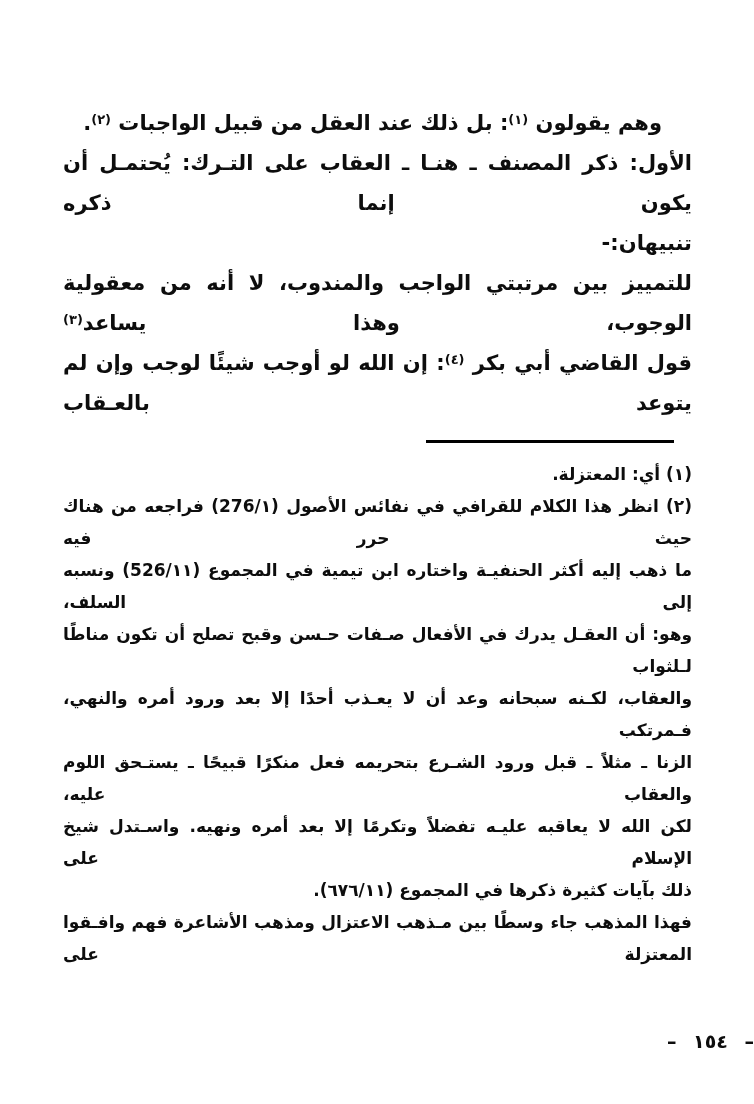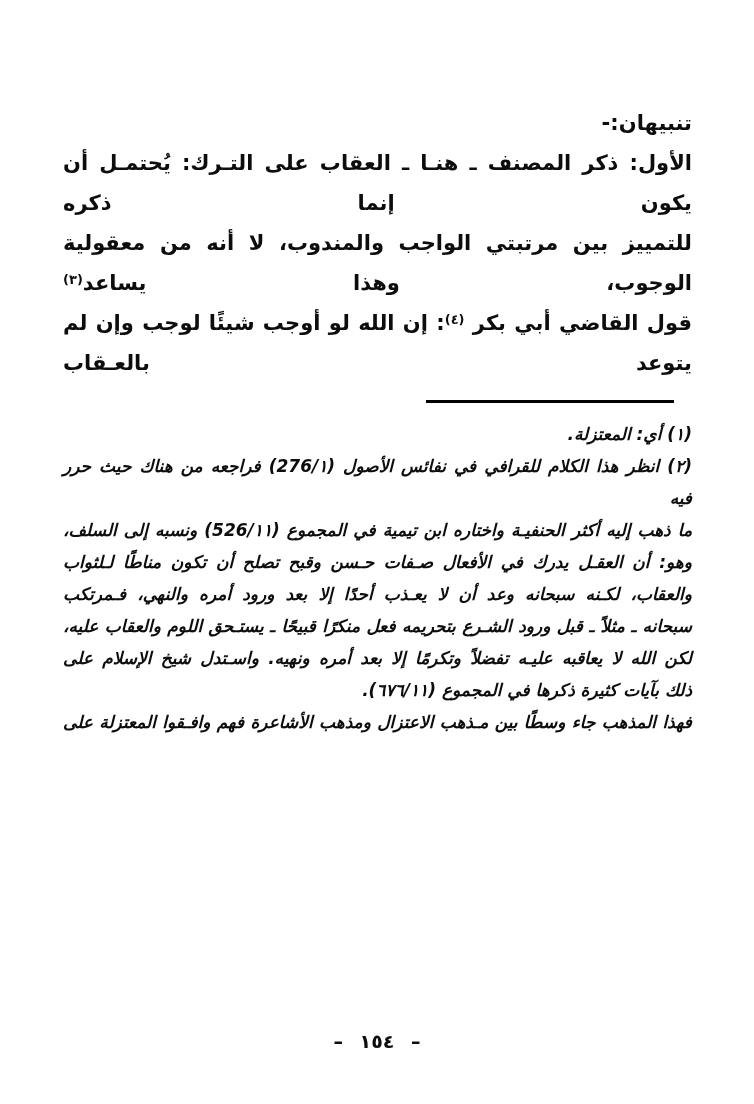--- a/index.html
+++ b/index.html
@@ -15,50 +15,51 @@
   
   .main{font-size:21px;font-weight:700;line-height:40px;}
   .mline{text-align:right;}
   .mline.j{text-align:justify;text-align-last:justify;}
   .mline.ind1{padding-right:30px;}
   sup.fnm{font-size:13px;font-weight:700;line-height:0;vertical-align:6px;letter-spacing:0;}
   
   .sep{width:248px;height:3px;background:#000;margin:17px 18px 15px auto;}
   
   .fnotes{font-size:17px;font-weight:700;line-height:32px;}
-  .fl{text-align:right;font-style:italic;}
+  .fl{text-align:right;}
   .fl.j{text-align:justify;text-align-last:justify;}
   
   .pageno{
-    position:absolute;top:1030px;left:0;right:0;text-align:center;
+    position:absolute;top:1030px;left:0;right:0;text-align:right;
     font-size:19px;font-weight:700;word-spacing:10px;color:#0d0d0d;direction:rtl;
   }
 </style>
 </head>
 <body>
 
 <div class="page">
   <div class="content">
 
     <div class="main">
+      <div class="mline ind1"><span>وهم يقولون </span><sup class="fnm">(١)</sup><span>: بل ذلك عند العقل من قبيل الواجبات </span><sup class="fnm">(٢)</sup><span>.</span></div>
+      <div class="mline j"><span>الأول: ذكر المصنف ـ هنـا ـ العقاب على التـرك: يُحتمـل أن يكون إنما ذكره</span></div>
       <div class="mline"><span>تنبيهان:-</span></div>
-      <div class="mline j"><span>الأول: ذكر المصنف ـ هنـا ـ العقاب على التـرك: يُحتمـل أن يكون إنما ذكره</span></div>
       <div class="mline j"><span>للتمييز بين مرتبتي الواجب والمندوب، لا أنه من معقولية الوجوب، وهذا يساعد</span><sup class="fnm">(٣)</sup></div>
       <div class="mline j"><span>قول القاضي أبي بكر </span><sup class="fnm">(٤)</sup><span>: إن الله لو أوجب شيئًا لوجب وإن لم يتوعد بالعـقاب</span></div>
     </div>
 
     <div class="sep"></div>
 
     <div class="fnotes">
         <div class="fl">(١) أي: المعتزلة.</div>
         <div class="fl j">(٢) انظر هذا الكلام للقرافي في نفائس الأصول (276/١) فراجعه من هناك حيث حرر فيه</div>
         <div class="fl j">ما ذهب إليه أكثر الحنفيـة واختاره ابن تيمية في المجموع (526/١١) ونسبه إلى السلف،</div>
         <div class="fl j">وهو: أن العقـل يدرك في الأفعال صـفات حـسن وقبح تصلح أن تكون مناطًا لـلثواب</div>
         <div class="fl j">والعقاب، لكـنه سبحانه وعد أن لا يعـذب أحدًا إلا بعد ورود أمره والنهي، فـمرتكب</div>
-        <div class="fl j">سبحانه ـ مثلاً ـ قبل ورود الشـرع بتحريمه فعل منكرًا قبيحًا ـ يستـحق اللوم والعقاب عليه،</div>
+        <div class="fl j">الزنا ـ مثلاً ـ قبل ورود الشـرع بتحريمه فعل منكرًا قبيحًا ـ يستـحق اللوم والعقاب عليه،</div>
         <div class="fl j">لكن الله لا يعاقبه عليـه تفضلاً وتكرمًا إلا بعد أمره ونهيه. واسـتدل شيخ الإسلام على</div>
         <div class="fl">ذلك بآيات كثيرة ذكرها في المجموع (٦٧٦/١١).</div>
         <div class="fl j">فهذا المذهب جاء وسطًا بين مـذهب الاعتزال ومذهب الأشاعرة فهم وافـقوا المعتزلة على</div>
       </div>
 
   </div>
 
   <div class="pageno">– ١٥٤ –</div>
 </div>
 

